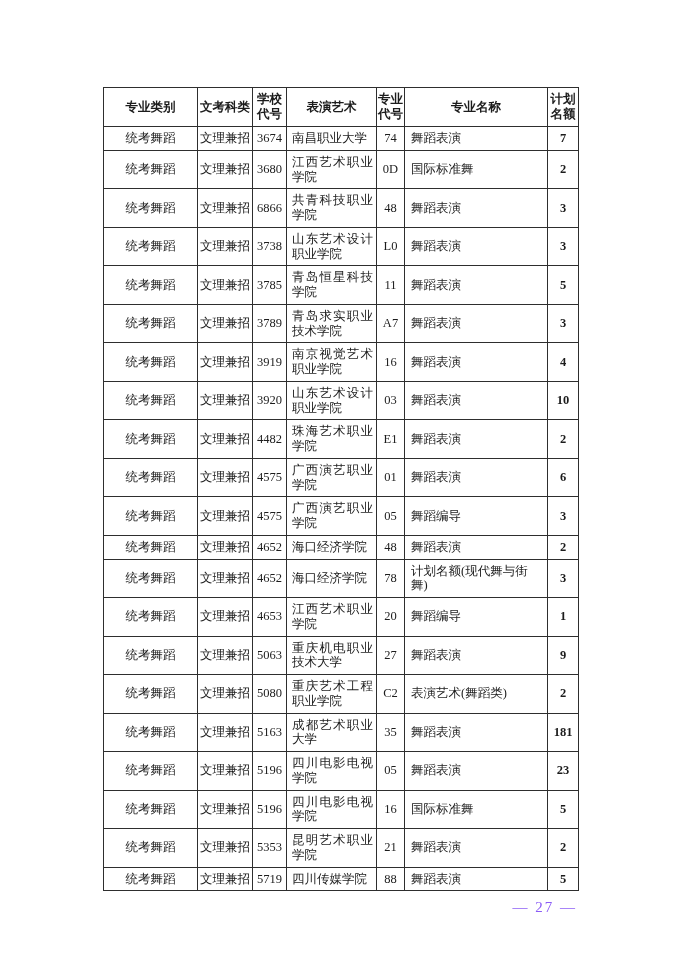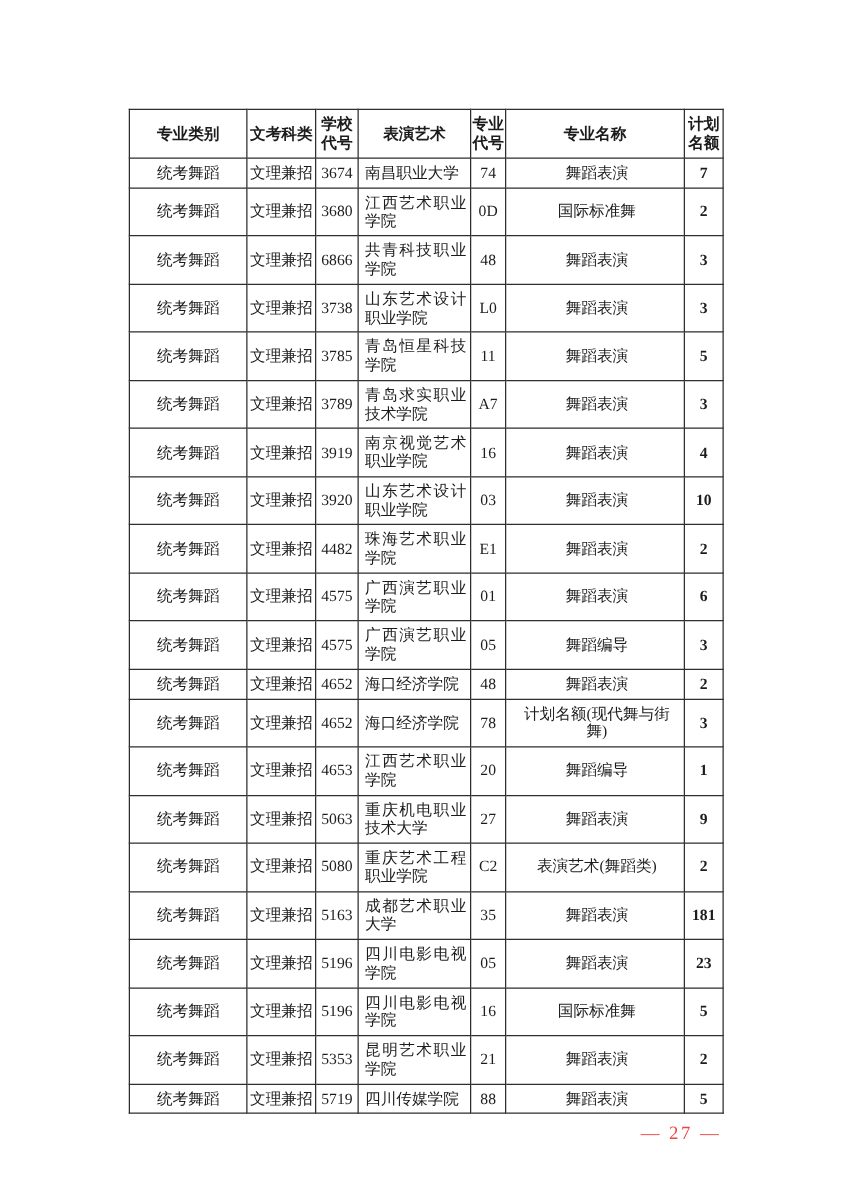--- a/index.html
+++ b/index.html
@@ -42,31 +42,31 @@
     height: 30px;
   }
   .admissions td { font-weight: normal; }
   .admissions td.col-school_name {
     text-align: justify;
     text-justify: inter-ideograph;
     padding: 4px 3px 4px 5px;
     margin-left: 28px;
   }
   .admissions td.col-major_name {
-    text-align: center;
+    text-align: left;
     padding: 4px 3px 4px 6px;
   }
   .admissions td.col-quota { font-weight: bold; }
   .page-number {
     position: absolute;
     top: 899px;
     right: 103px;
     font-size: 15px;
     letter-spacing: 2px;
-    color: #ef4444;
+    color: #8b5cf6;
   }
 </style>
 </head>
 <body>
 
 <div class="page">
 
   <table class="admissions">
     <colgroup>
       <col class="c-category">

